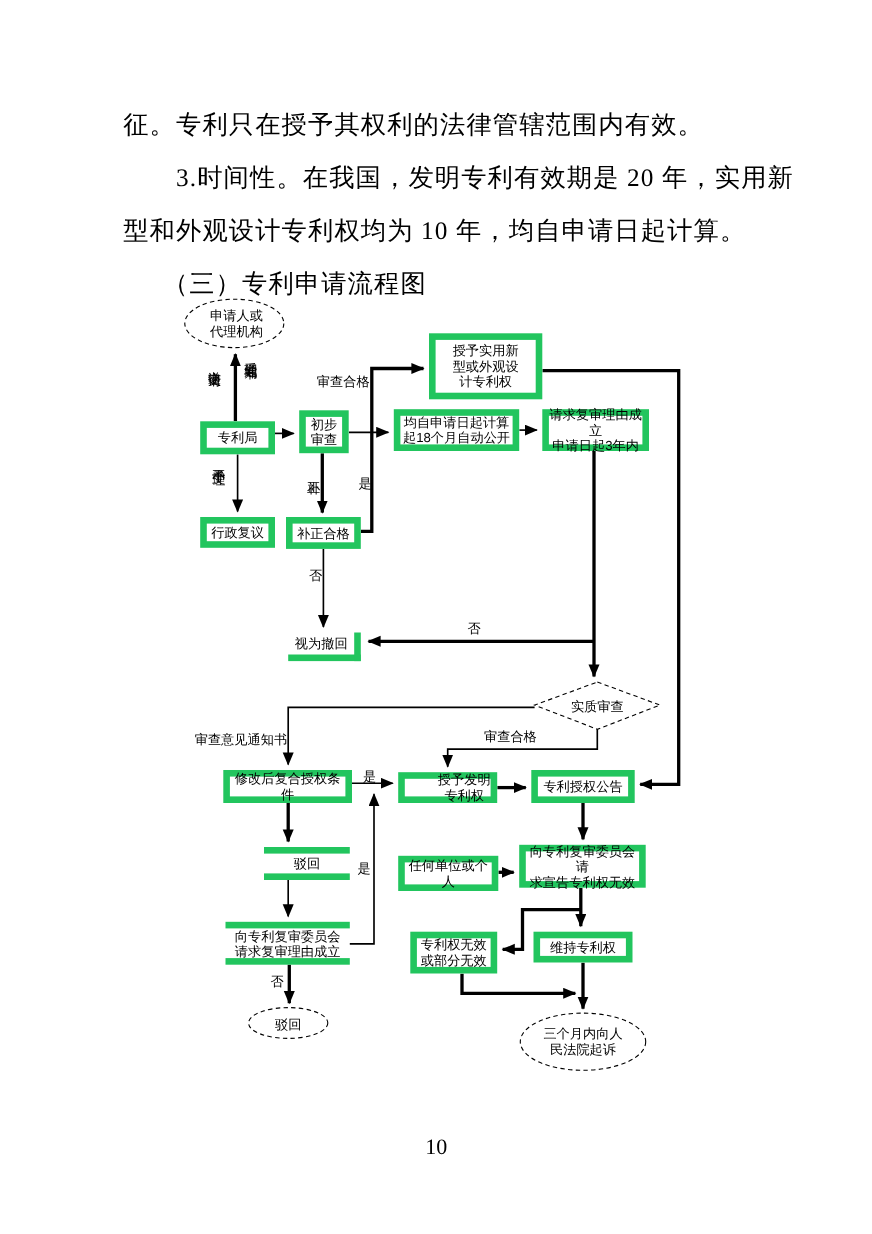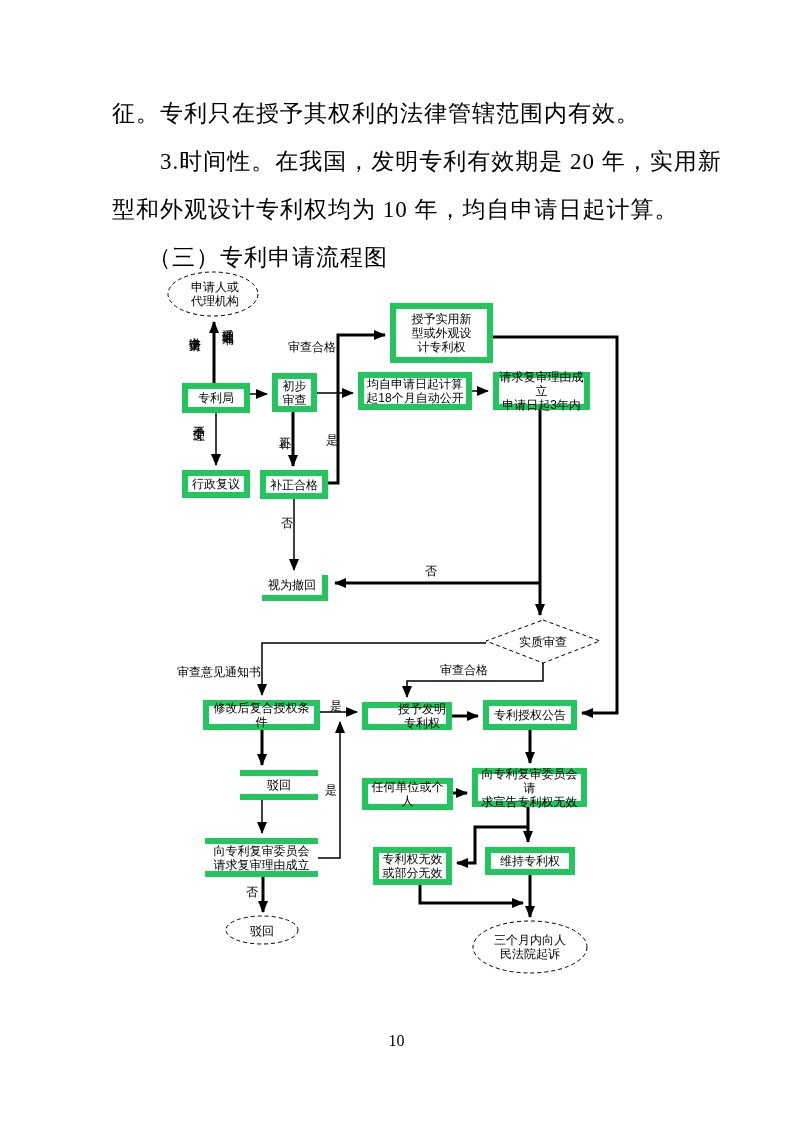--- a/index.html
+++ b/index.html
@@ -5,21 +5,21 @@
   html,body { margin:0; padding:0; background:#888; }
   .page {
     position:relative; width:793px; height:1122px; background:#ffffff;
     margin:0 auto; overflow:hidden;
     font-family:"Liberation Serif","DejaVu Serif",serif; color:#000;
   }
   .bodyline {
     position:absolute; font-size:23px; line-height:28px;
     white-space:nowrap; letter-spacing:1px;
   }
-  .pagenum { position:absolute; left:0; right:0; top:1032px; text-align:center; font-size:16px; }
+  .pagenum { position:absolute; left:0; right:0; top:1032px; text-align:center; font-size:20px; }
 
   
   .fc { position:absolute; left:0; top:0; width:793px; height:1122px;
         font-family:"Liberation Sans","DejaVu Sans",sans-serif; font-size:12px; }
   .fc svg { position:absolute; left:0; top:0; }
   .node {
     position:absolute; border:6px solid #22c55e; background:#fff;
     display:flex; align-items:center; justify-content:center;
     text-align:center; white-space:pre-line; line-height:14px; box-sizing:border-box;
   }

